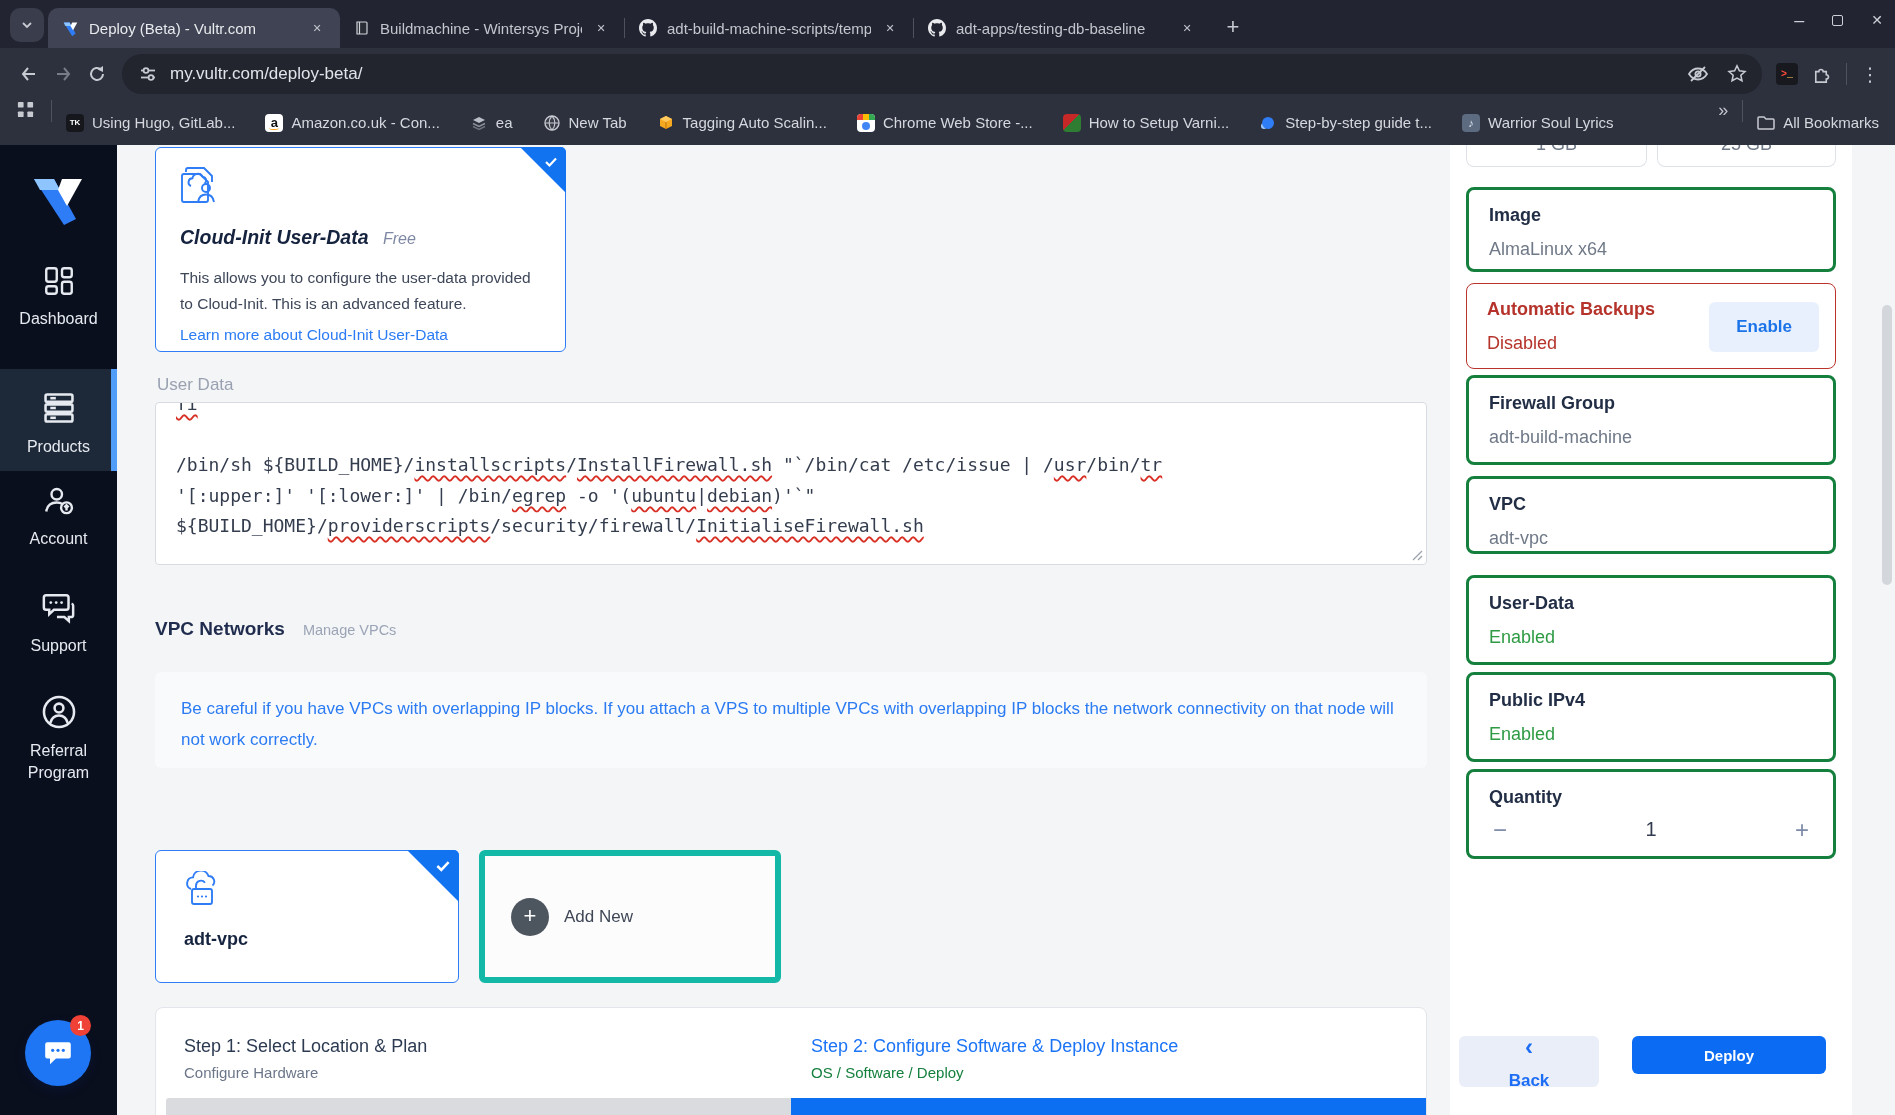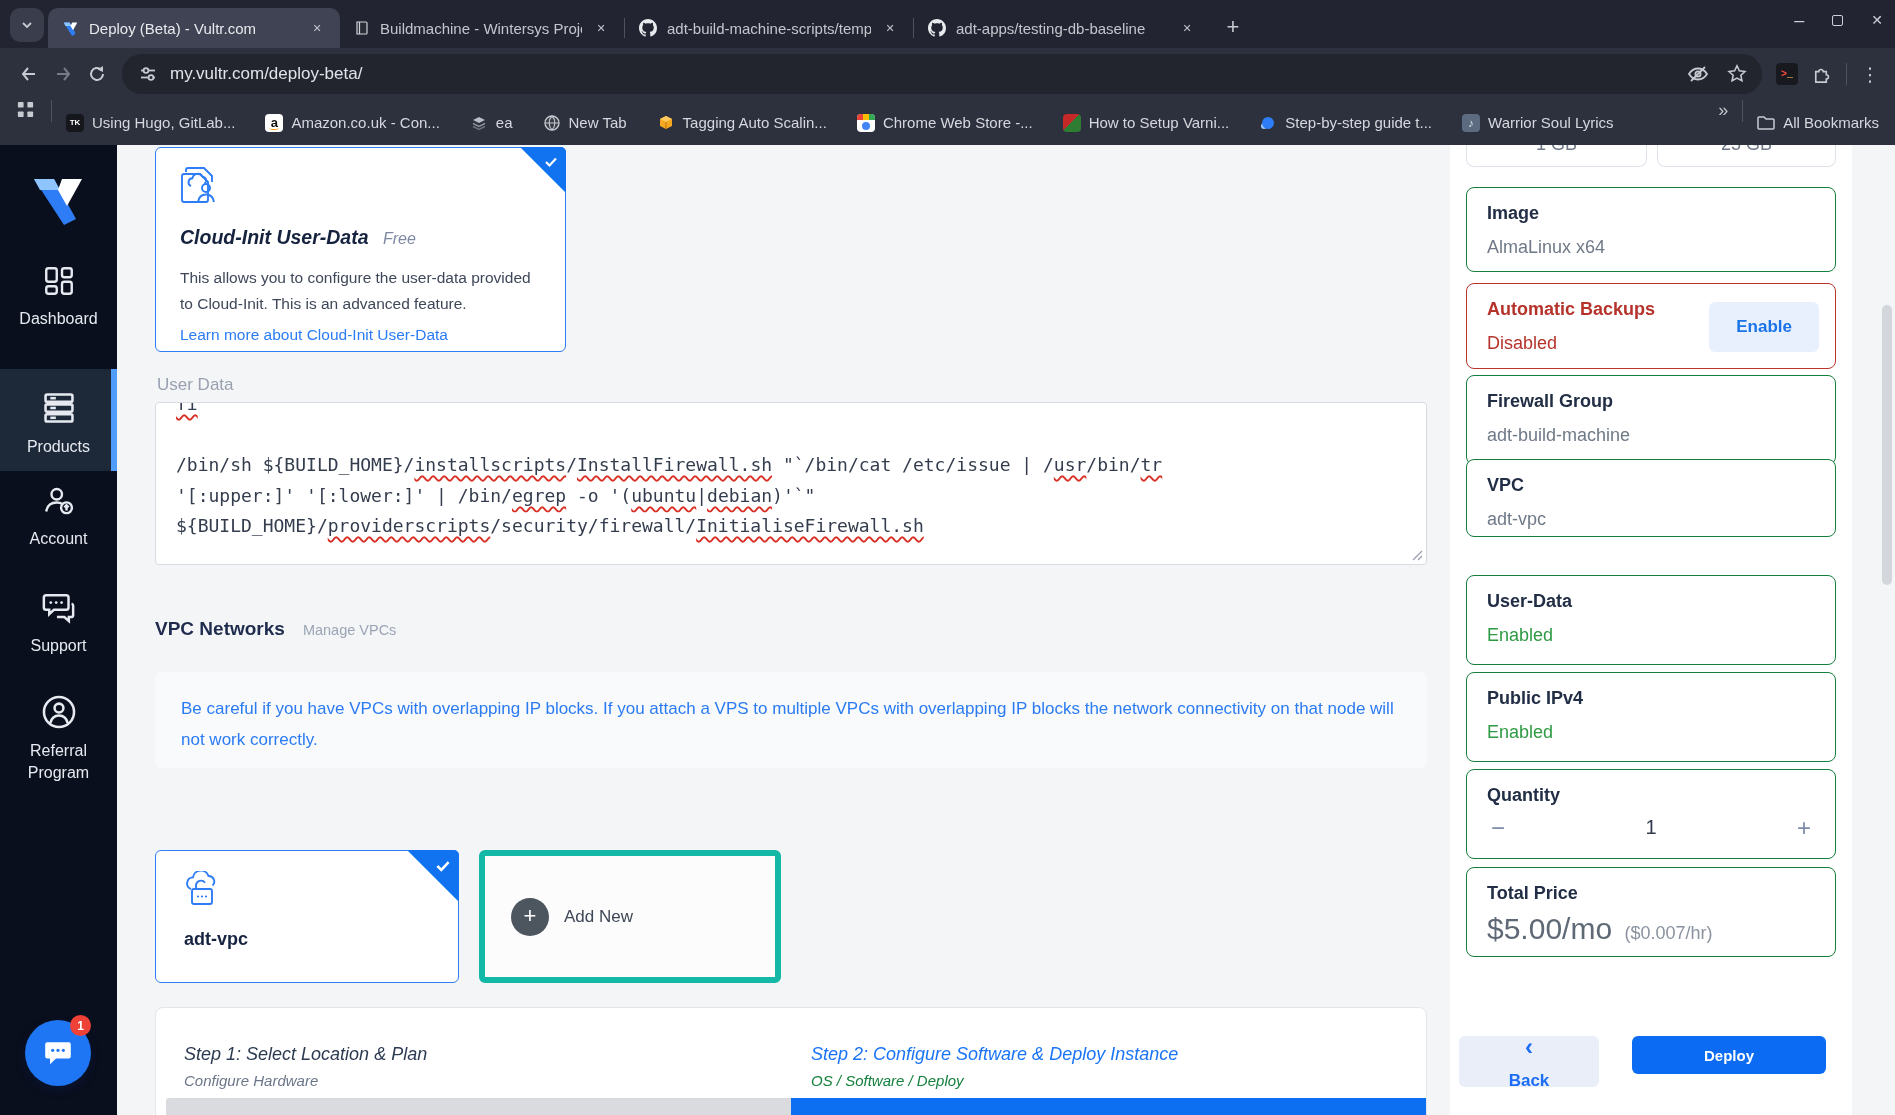--- a/index.html
+++ b/index.html
@@ -89,42 +89,42 @@
 
   .vpc-card { position:absolute; left:155px; top:705px; width:304px; height:133px; }
   .vpc-ico { margin:20px 0 0 26px; }
   .vpc-name { margin:14px 0 0 28px; font-size:18px; font-weight:bold; color:#16243f; }
   .addnew-card { position:absolute; left:479px; top:705px; width:302px; height:133px; background:#fcfcfd; border:6px solid #14b8a6; border-radius:6px; display:flex; align-items:center; padding-left:26px; gap:15px; }
   .addnew-circle { width:38px; height:38px; border-radius:50%; background:#4d555e; color:#fff; display:flex; align-items:center; justify-content:center; font-size:22px; }
   .addnew-circle::before { content:'+'; margin-top:-2px; }
   .addnew-label { font-size:17px; color:#3f4756; }
 
   .steps-card { position:absolute; left:155px; top:862px; width:1272px; height:160px; background:#fff; border:1px solid #e2e5ea; border-radius:8px 8px 0 0; overflow:hidden; }
-  .step { position:absolute; top:36px;font-style:italic; }
+  .step { position:absolute; top:28px; }
   .step1 { left:28px; } .step2 { left:655px; }
   .step-title { font-size:18px; color:#2c3a52; }
   .step2 .step-title { color:#1b74f6; }
   .step-sub { margin-top:7px; font-size:15px; color:#6c7689; }
   .step2 .step-sub { color:#15803d; }
   .strip-gray { position:absolute; left:10px; top:90px; width:625px; height:28px; background:#d9dbde; border-radius:3px 0 0 3px; }
   .strip-blue { position:absolute; left:635px; top:90px; right:0; height:28px; background:#0c6ff2; }
 
   
   .panel { position:absolute; left:1450px; top:-25px; width:402px; height:1010px; background:#fff; border-radius:12px; padding:0 16px; }
-  .sum-card { position:absolute; left:16px; width:370px; background:#fff; border:1px solid #15803d; border-radius:8px; padding:15px 20px; }
+  .sum-card { position:absolute; left:16px; width:370px; background:#fff; border:3px solid #15803d; border-radius:8px; padding:15px 20px; }
   .sum-label { font-size:18px; font-weight:bold; color:#222e45; }
   .sum-value { margin-top:13px; font-size:18px; color:#6f7987; }
   .half-card { position:absolute; top:8px; height:39px; border:1px solid #dee2e8; border-top:none; border-radius:0 0 8px 8px; background:#fff; overflow:hidden; text-align:center; padding-top:6px; font-size:18px; color:#6f7987; }
   .half-left { left:16px; width:181px; } .half-right { left:207px; width:179px; }
   .c-image { top:67px; height:85px; }
   .c-backups { top:163px; height:86px; border:1.6px solid #bb342c; }
   .c-backups .sum-label, .c-backups .sum-value { color:#b5332b; }
   .enable-btn { position:absolute; right:16px; top:18px; background:#e8f0fd; color:#1a73e8; font-size:17px; font-weight:bold; border:none; border-radius:6px; padding:15px 27px; }
   .c-firewall { top:255px; height:90px; }
-  .c-vpc { top:339px; height:78px; }
+  .c-vpc { top:356px; height:78px; }
   .c-userdata { top:455px; height:90px; }
   .c-ipv4 { top:552px; height:90px; }
   .green { color:#2e9b44 !important; }
   .c-qty { top:649px; height:90px; }
   .qty-row { display:flex; align-items:center; justify-content:space-between; margin-top:10px; padding:0 4px; }
   .qty-btn { color:#7d8aa8; font-size:24px; line-height:20px; }
   .qty-minus::before { content:'−'; } .qty-plus::before { content:'+'; }
   .qty-val { font-size:20px; color:#333c4e; }
   .c-total { top:747px; height:90px; }
   .total-row { margin-top:8px; }
@@ -504,27 +504,20 @@
 
       <div class="sum-card c-qty">
         <div class="sum-label">Quantity</div>
         <div class="qty-row">
           <span class="qty-btn qty-minus"></span>
           <span class="qty-val">1</span>
           <span class="qty-btn qty-plus"></span>
         </div>
       </div>
 
-      <div class="sum-card c-total">
-        <div class="sum-label">Total Price</div>
-        <div class="total-row">
-          <span class="total-main">$5.00/mo</span>
-          <span class="total-sub">($0.007/hr)</span>
-        </div>
-      </div>
     </div>
 
     <div class="actions-card">
       <button class="back-btn">
           <span class="back-chev"></span>
           <span>Back</span>
         </button>
       <button class="deploy-btn">Deploy</button>
     </div>
 

